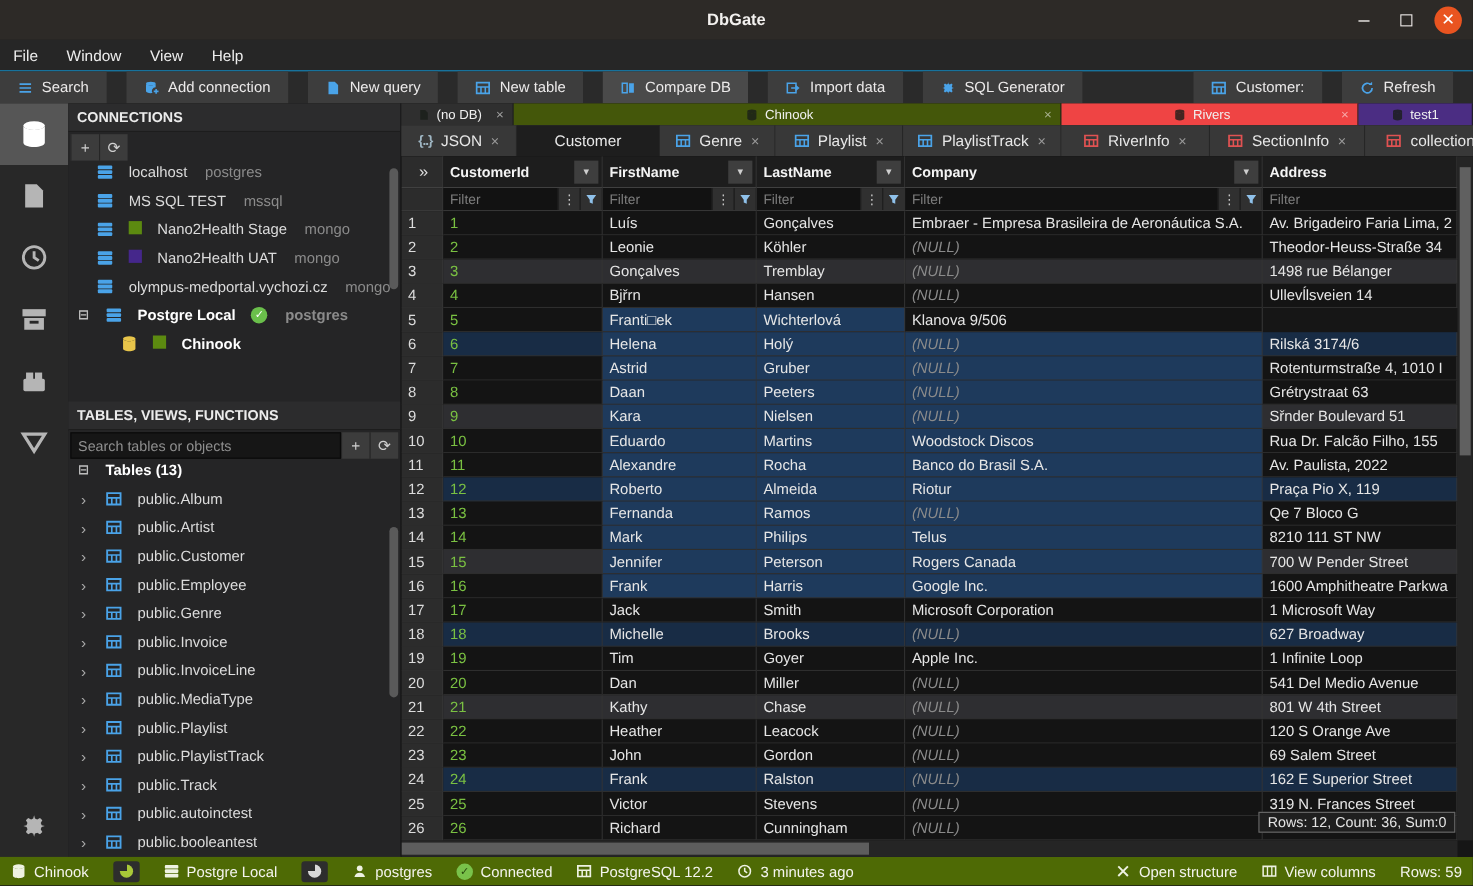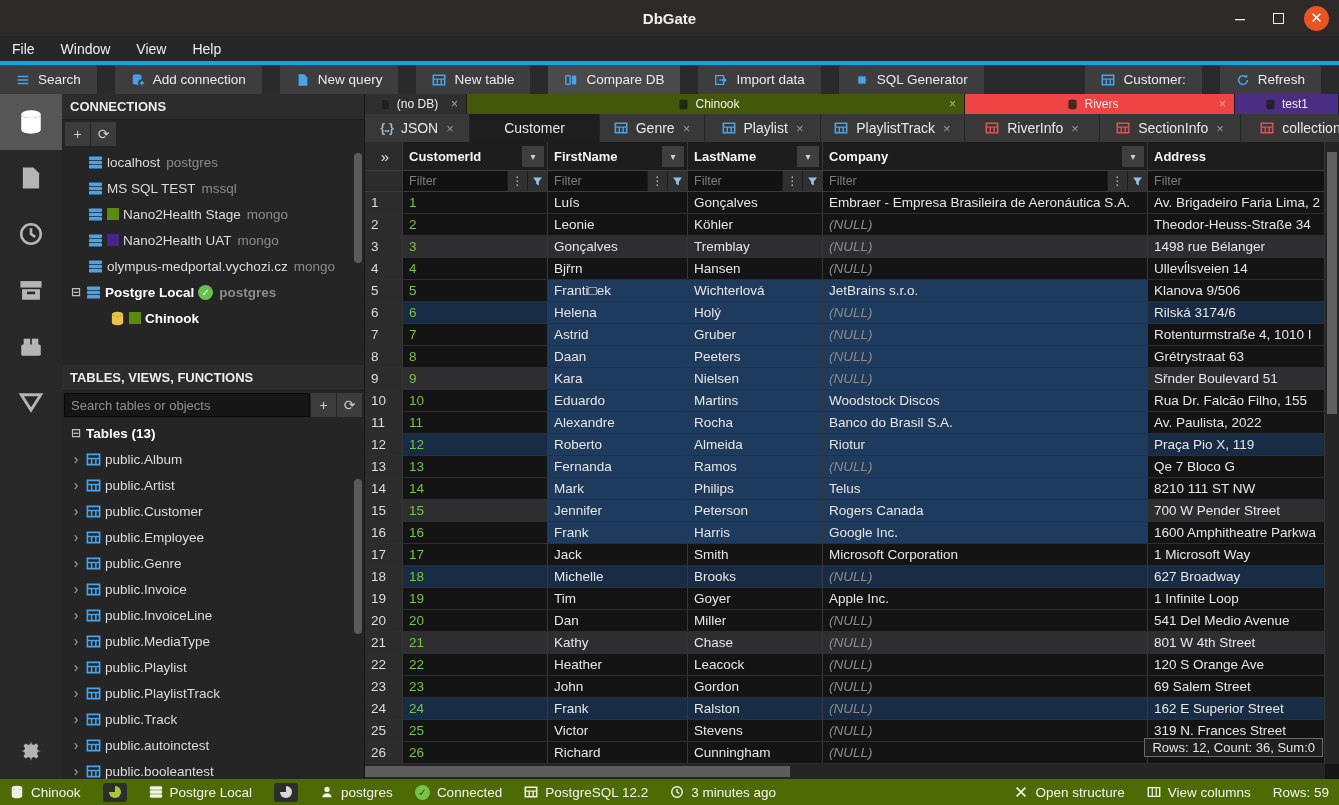--- a/index.html
+++ b/index.html
@@ -10,21 +10,21 @@
   
   .titlebar { height:36px; background:#2d2a27; display:flex; align-items:center; position:relative; flex:none; }
   .titlebar .title { position:absolute; left:0; right:0; text-align:center; font-weight:bold; font-size:15px; color:#f2f0ee; }
   .win-controls { margin-left:auto; display:flex; align-items:center; gap:14px; padding-right:10px; z-index:2; }
   .wc { width:24px; height:24px; display:flex; align-items:center; justify-content:center; color:#efecea; font-size:14px; }
   .wc.min { font-size:18px; }
   .wc.max span { width:11px; height:11px; border:1.5px solid #efecea; display:block; }
   .wc.close { width:25px; height:25px; border-radius:50%; background:#e95420; color:#fff; font-size:15px; font-weight:bold; }
 
   
-  .menubar { height:29px; background:#262626; display:flex; align-items:center; padding-left:12px; gap:26px; flex:none; border-bottom:4px solid #0ea5e9; }
+  .menubar { height:29px; background:#262626; display:flex; align-items:center; padding-left:12px; gap:26px; flex:none; border-bottom:1px solid #0ea5e9; }
   .menu-item { color:#eeeeee; font-size:14px; }
 
   
   .toolbar { height:29px; background:#2a2a2a; display:flex; align-items:stretch; flex:none; }
   .tb-btn { display:flex; align-items:center; gap:8px; padding:0 16px; background:#3d3d3d; margin-right:18px; color:#eceaea; font-size:13.5px; white-space:nowrap; }
   .tb-btn.lite { background:#4a4a4a; }
   .tb-spacer { flex:1; }
   .tb-icon { color:#4aa3e8; display:flex; align-items:center; font-size:13px; }
   .tb-icon svg { width:14px; height:14px; }
 
@@ -38,21 +38,21 @@
 
   .sidepanel { width:303px; background:#252526; border-right:1px solid #151515; display:flex; flex-direction:column; flex:none; overflow:hidden; }
   .panel-header { height:26px; background:#2c2c2d; display:flex; align-items:center; padding:0 8px; font-weight:bold; font-size:13px; color:#ececec; border-bottom:1px solid #1d1d1d; flex:none; }
   .searchrow { display:flex; height:24px; margin:2px 2px 3px 2px; flex:none; }
   .searchrow input { flex:1; background:#161616; border:1px solid #090909; color:#cfcfcf; padding:0 6px; font-size:13px; font-family:inherit; }
   .searchrow input::placeholder { color:#8f8f8f; }
   .sq-btn { width:26px; background:#3c3c3c; border-left:1px solid #262626; color:#cfcfcf; display:flex; align-items:center; justify-content:center; font-size:14px; }
   .tree { position:relative; overflow:hidden; }
   .tree.conn { height:216px; flex:none; }
   .tree.tables { flex:1; }
-  .tree-item { height:26px; display:flex; align-items:center; gap:4px; padding-left:26px; white-space:nowrap; font-size:13.5px; color:#dcdcdc; }
+  .tree-item { height:26px; display:flex; align-items:flex-start; gap:14px; padding-left:26px; white-space:nowrap; font-size:13.5px; color:#dcdcdc; }
   .tree-item .expander { width:12px; color:#bdbdbd; font-size:12px; margin-left:-18px; text-align:center; }
   .tree-item .chev { width:12px; color:#a9a9a9; font-size:14px; margin-left:-18px; text-align:center; }
   .tree-item.bold { font-weight:bold; color:#fff; }
   .engine { color:#8b8b8b; margin-left:2px; }
   .sw { width:12px; height:12px; display:inline-block; flex:none; }
   .ti-icon { display:flex; align-items:center; flex:none; }
   .ti-icon svg { width:15px; height:15px; }
   .check-badge { width:15px; height:15px; border-radius:50%; background:#6abf4b; color:#fff; font-size:10px; display:flex; align-items:center; justify-content:center; flex:none; }
   .vscroll { position:absolute; right:2px; width:8px; background:transparent; }
   .vscroll .handle { position:absolute; left:0; width:8px; background:#5a5a5a; border-radius:4px; }
@@ -792,23 +792,20 @@
               <div class="gcell gutter">5</div>
               <div class="gcell">
                 <span class="id-val">5</span>
               </div>
               <div class="gcell sel">
                 <span>Franti□ek</span>
               </div>
               <div class="gcell sel">
                 <span>Wichterlová</span>
               </div>
-              <div class="gcell sel">
-                <span>JetBrains s.r.o.</span>
-              </div>
               <div class="gcell">
                 <span>Klanova 9/506</span>
               </div>
             </div>
             <div class="grow drow stripe-blue">
               <div class="gcell gutter">6</div>
               <div class="gcell">
                 <span class="id-val">6</span>
               </div>
               <div class="gcell sel">

